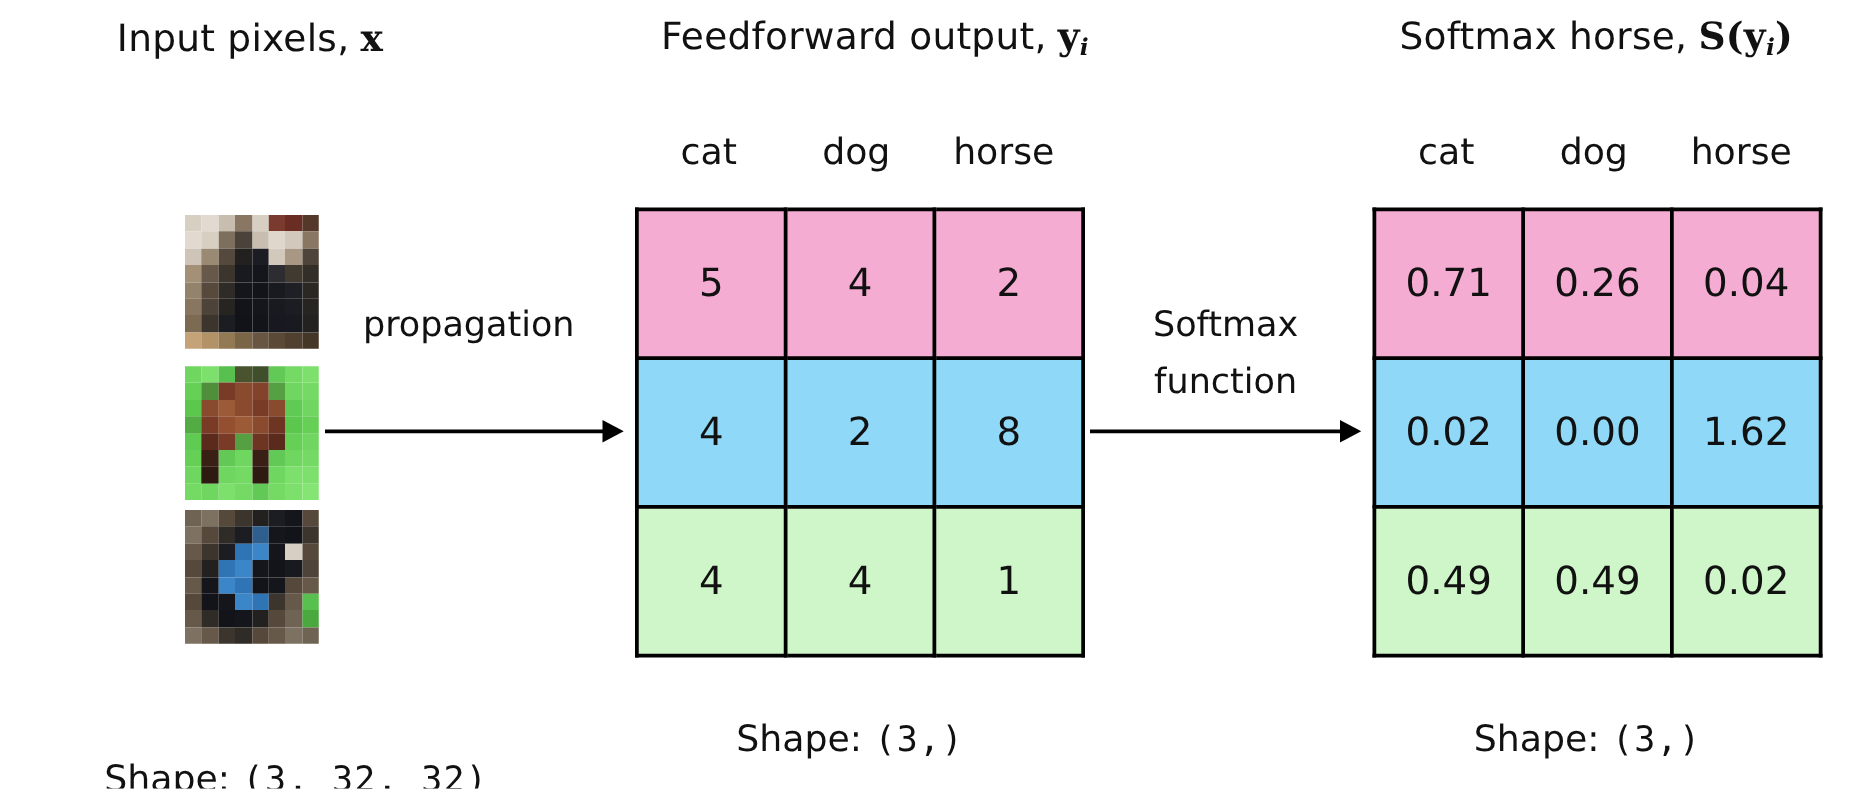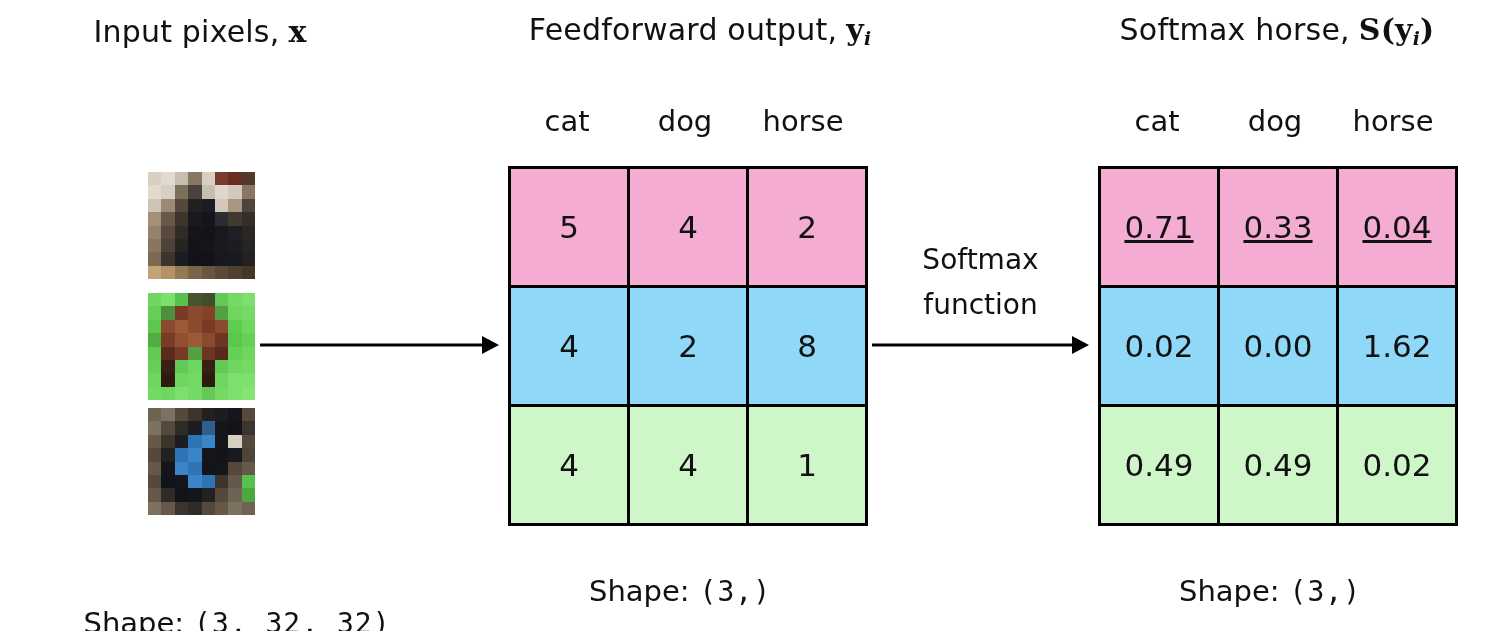--- a/index.html
+++ b/index.html
@@ -233,20 +233,21 @@
       <div style="background: rgb(102, 89, 74);"></div>
       <div style="background: rgb(60, 53, 46);"></div>
       <div style="background: rgb(47, 43, 38);"></div>
       <div style="background: rgb(86, 73, 60);"></div>
       <div style="background: rgb(102, 89, 74);"></div>
       <div style="background: rgb(125, 113, 98);"></div>
       <div style="background: rgb(111, 99, 84);"></div>
     </div>
 
   <div class="arrow-label" style="left:255px;top:237px;width:240px;">
+    <div>propagation</div>
   </div>
   <svg class="arrow" style="left:260px;top:331px;" width="240" height="28">
     <line x1="0" y1="14" x2="224" y2="14" stroke="#000" stroke-width="3"></line>
     <polygon points="222,5 239,14 222,23" fill="#000"></polygon>
   </svg>
 
   <div class="hdr" style="left:508px;top:104px;width:354px;">
     <span>cat</span>
     <span>dog</span>
     <span>horse</span>
@@ -282,23 +283,23 @@
   </svg>
 
   <div class="hdr" style="left:1098px;top:104px;width:354px;">
     <span>cat</span>
     <span>dog</span>
     <span>horse</span>
   </div>
 
   <table class="grid" style="left:1098px;top:166px;">
     <tbody>
-        <tr style="background: rgb(245, 172, 210); text-decoration: underline;">
+        <tr style="background: rgb(245, 172, 210);">
       <td>0.71</td>
-      <td>0.33</td>
+      <td>0.26</td>
       <td>0.04</td>
     </tr>
     <tr style="background: rgb(143, 216, 247);">
       <td>0.02</td>
       <td>0.00</td>
       <td>1.62</td>
     </tr>
     <tr style="background: rgb(207, 246, 200);">
       <td>0.49</td>
       <td>0.49</td>

